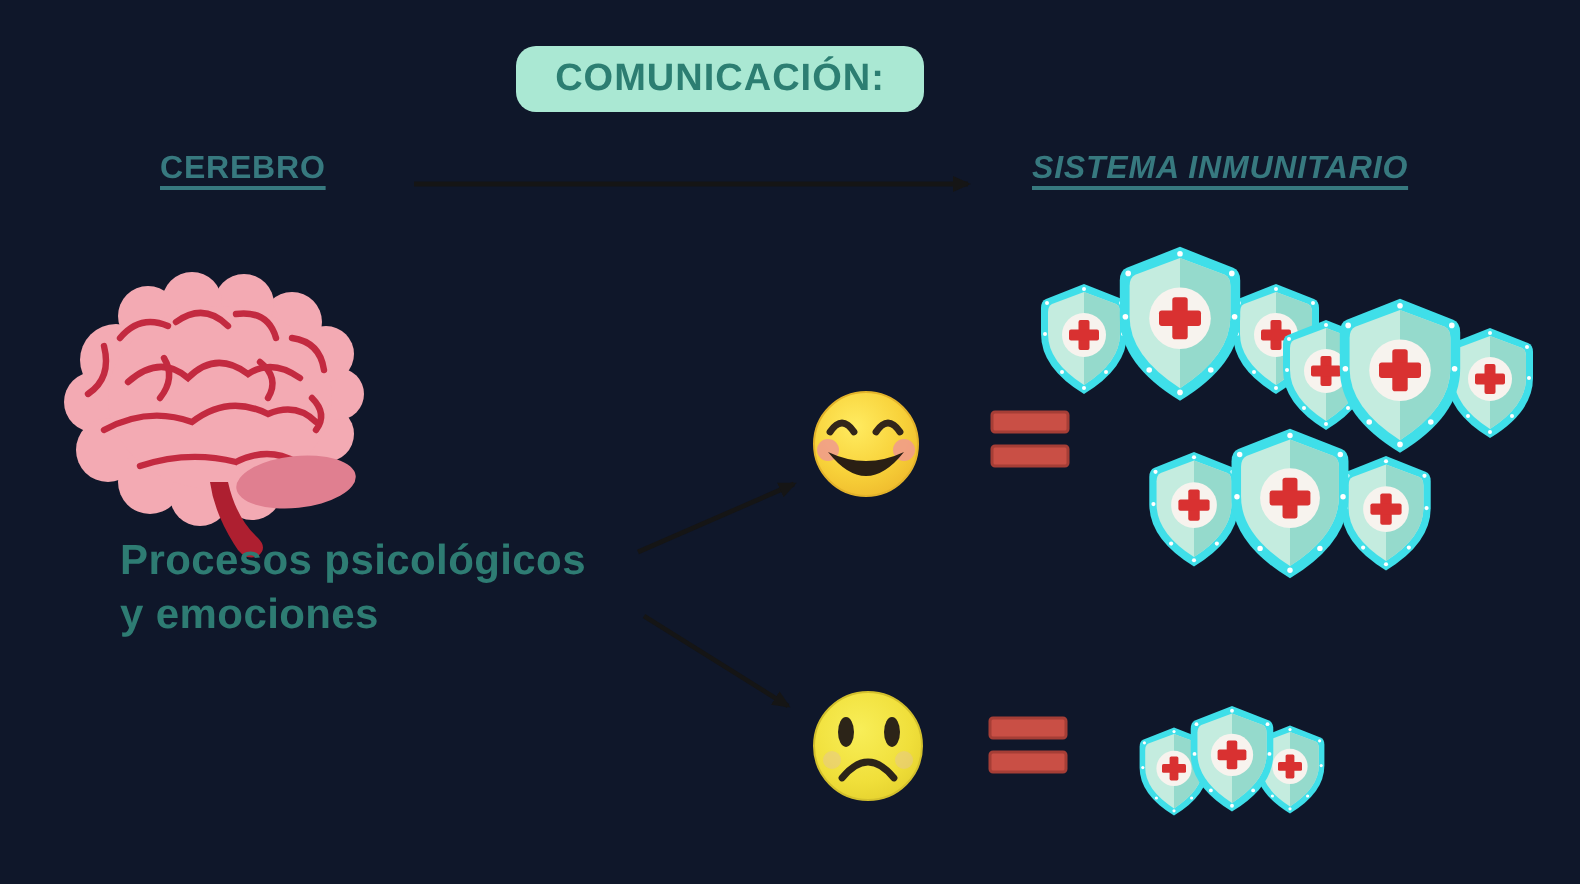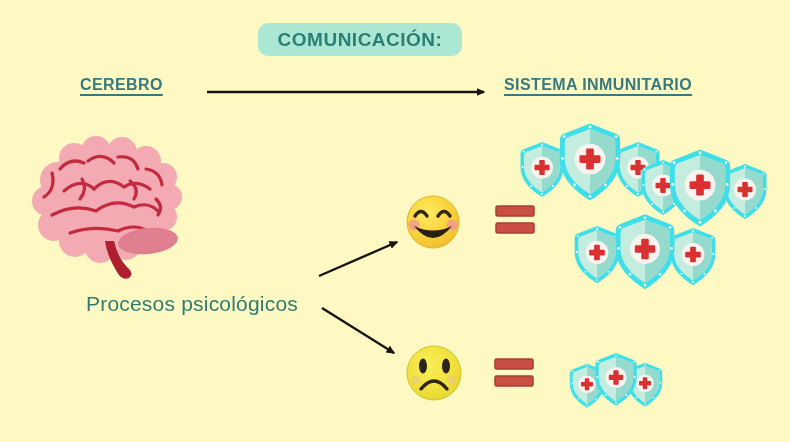--- a/index.html
+++ b/index.html
@@ -1,35 +1,35 @@
 <!DOCTYPE html>
 <html><head>
 <meta charset="utf-8">
 <style>
   html,body{margin:0;padding:0;background:#fff;}
   #canvas{
-    position:relative;width:790px;height:442px;background:#fef9c3;
+    position:relative;width:790px;height:442px;background:#0f172a;
     font-family:"Liberation Sans", sans-serif;overflow:hidden;
   }
   #gfx{position:absolute;left:0;top:0;width:790px;height:442px;}
   .pill{
     position:absolute;left:258px;top:23px;width:204px;height:33px;
     background:#aae8d3;border-radius:10px;display:flex;align-items:center;justify-content:center;
     color:#2c7e72;font-size:19px;font-weight:bold;letter-spacing:.5px;
   }
   .heading{
     position:absolute;top:76px;color:#37797f;font-size:16px;font-weight:bold;
     text-decoration:underline;text-decoration-thickness:2px;text-underline-offset:4px;
     letter-spacing:.4px;white-space:nowrap;
   }
   .heading.left{left:80px;}
-  .heading.right{left:504px;}
+  .heading.right{left:516px;font-style:italic;}
   .brain-label{
-    position:absolute;left:60px;top:291px;width:264px;text-align:center;
-    color:#2e7c73;font-size:21px;font-weight:normal;line-height:1.27;letter-spacing:.2px;
+    position:absolute;left:60px;top:268px;width:264px;text-align:left;
+    color:#2e7c73;font-size:21px;font-weight:bold;line-height:1.27;letter-spacing:.2px;
   }
 </style>
 </head>
 <body>
 
 <div id="canvas">
 
   <svg id="gfx" viewBox="0 0 790 442">
     <defs>
       <marker id="ah" markerWidth="9" markerHeight="8" refX="7.5" refY="4" orient="auto" markerUnits="userSpaceOnUse">
@@ -181,15 +181,16 @@
 
   <div class="pill">
     <span>COMUNICACIÓN:</span>
   </div>
 
   <div class="heading left">CEREBRO</div>
   <div class="heading right">SISTEMA INMUNITARIO</div>
 
   <div class="brain-label">
     <span>Procesos psicológicos</span><br>
+    <span>y emociones</span>
   </div>
 
 </div>
 
 </body></html>

